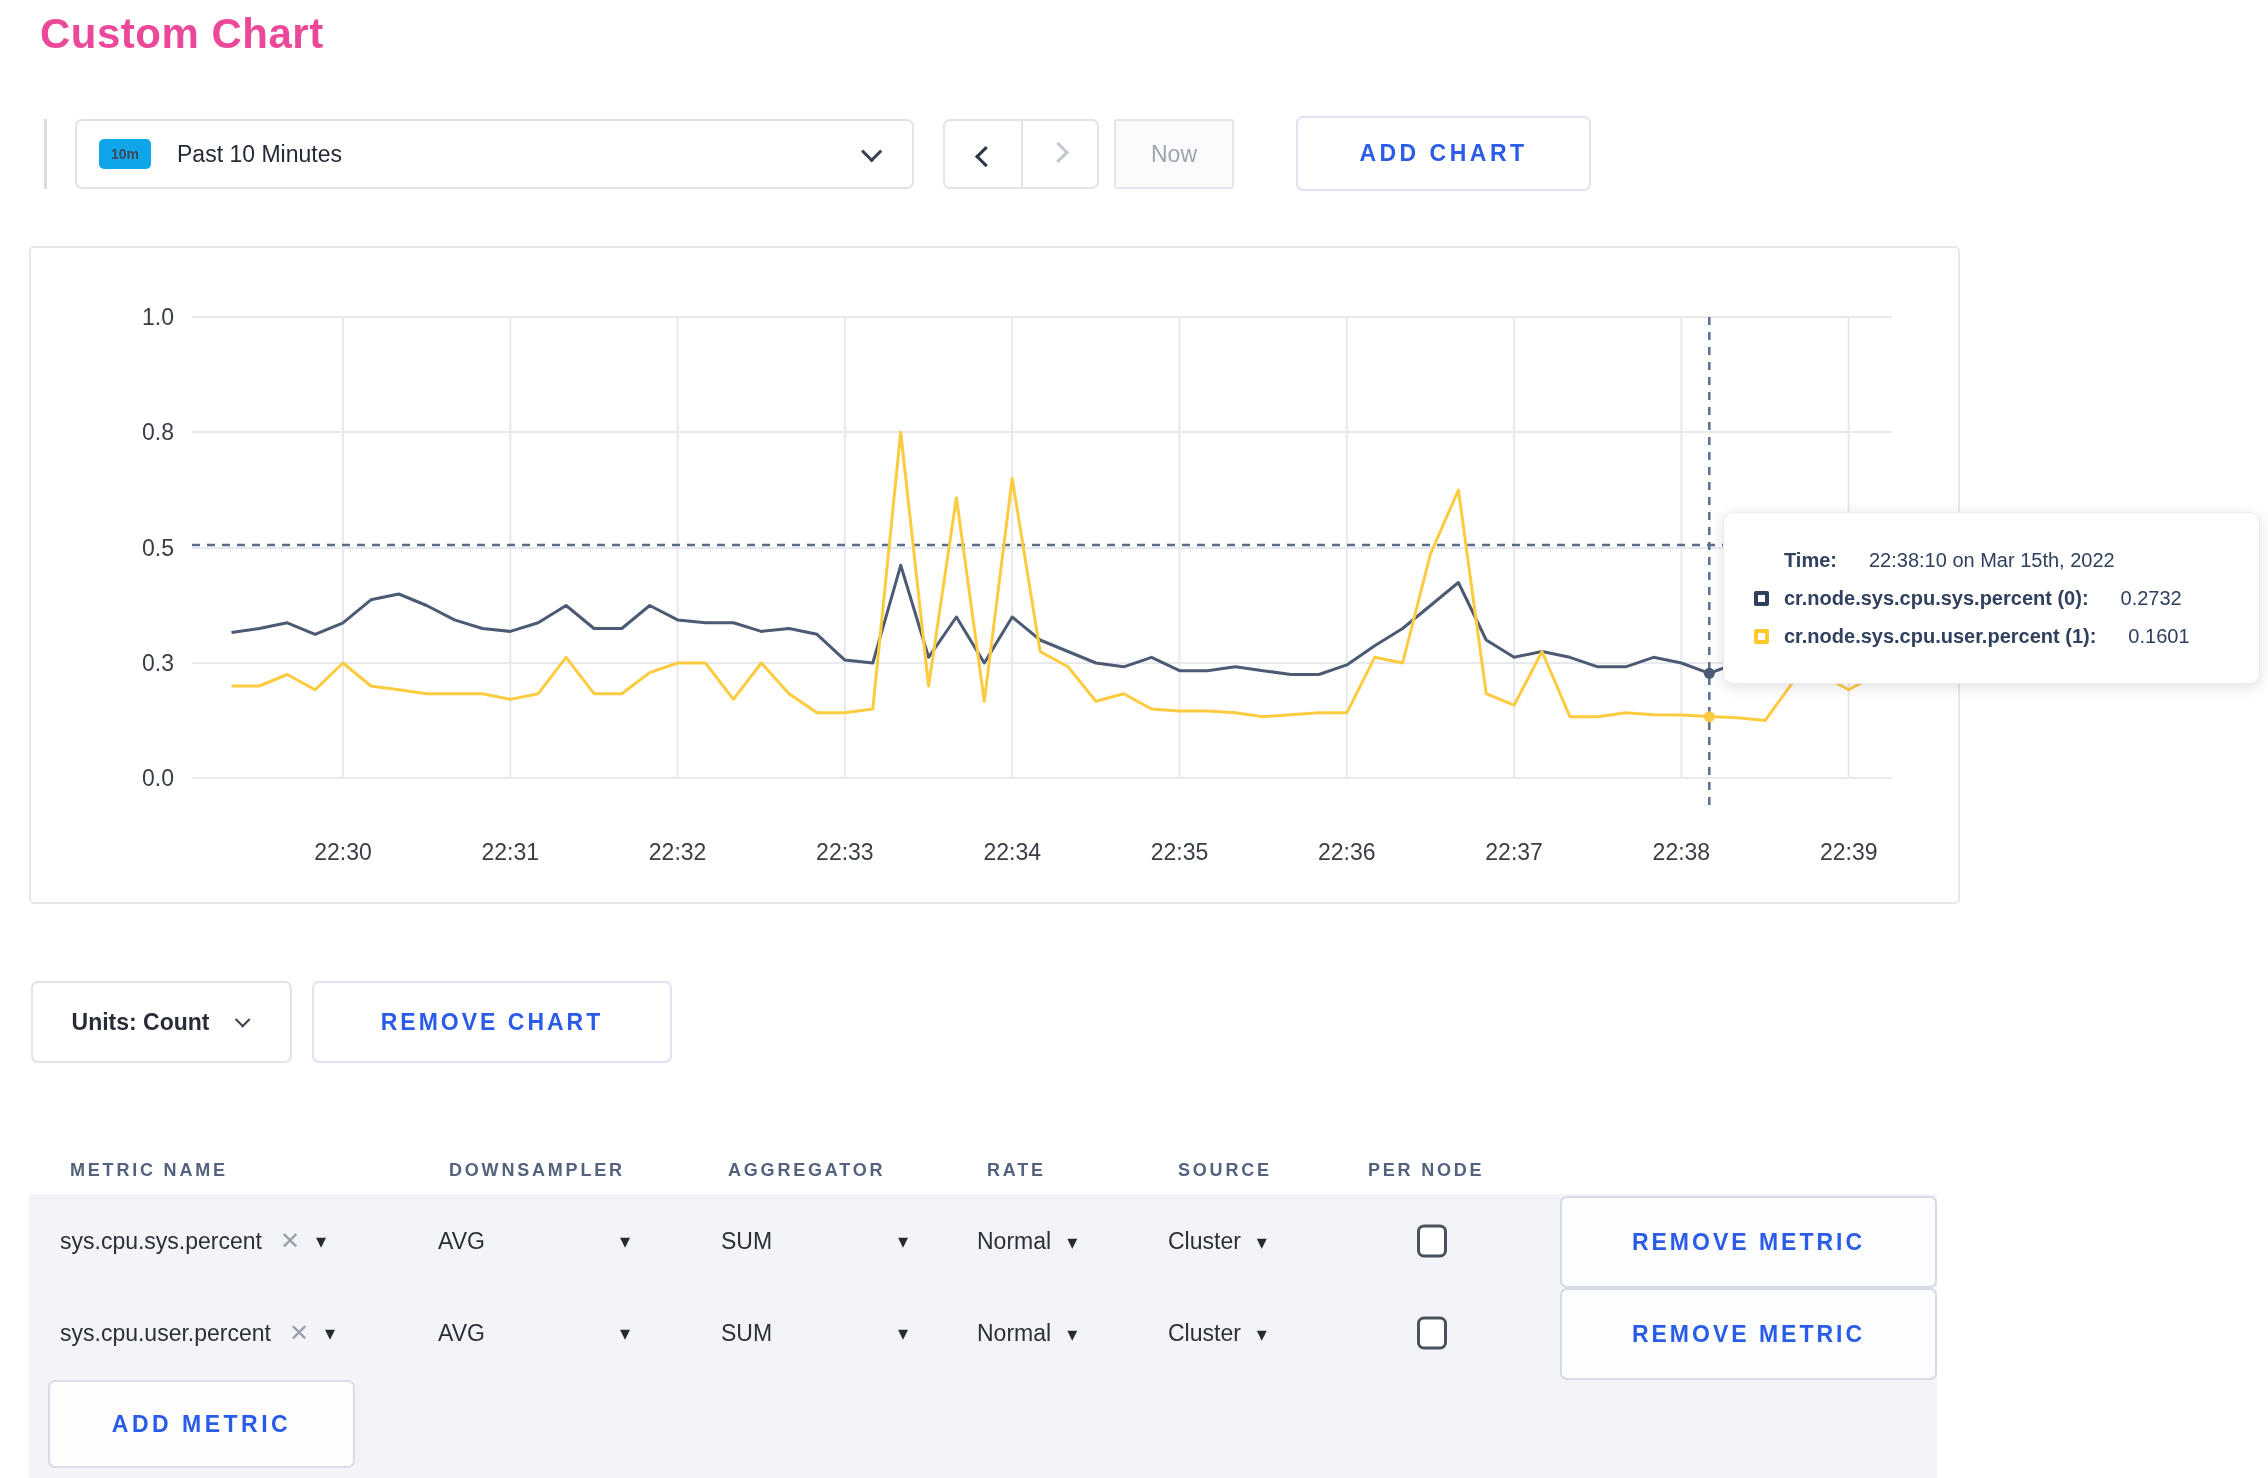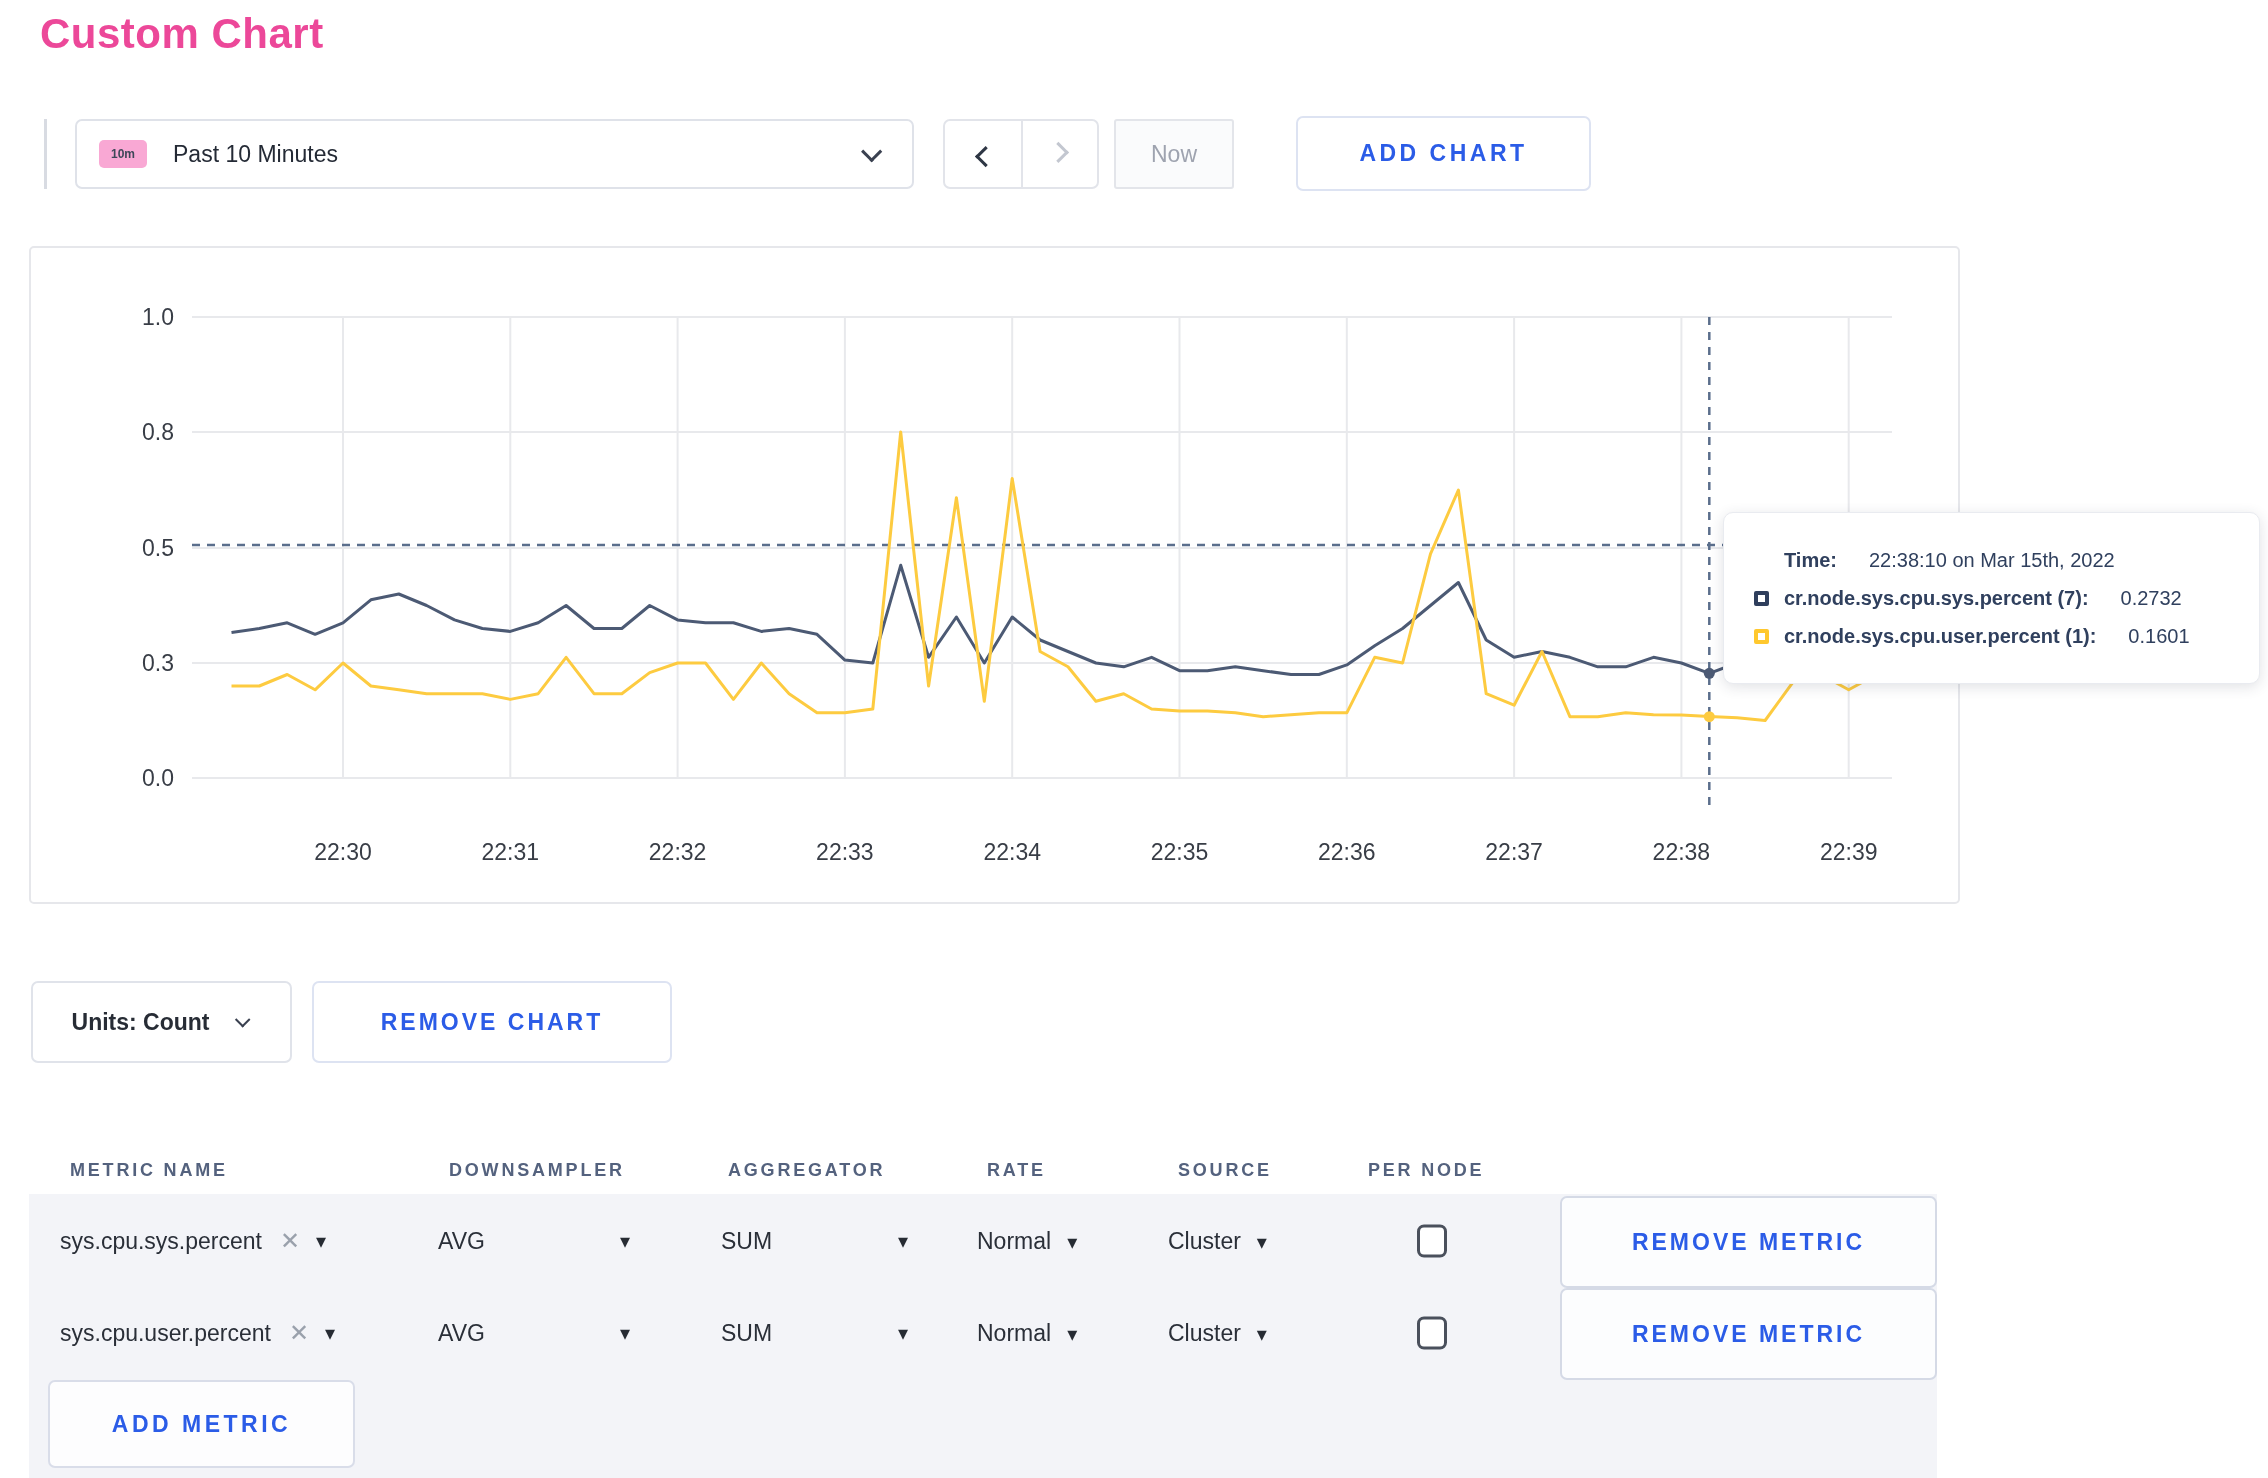--- a/index.html
+++ b/index.html
@@ -5,21 +5,21 @@
   * { box-sizing: border-box; margin: 0; padding: 0; }
   html,body { width:2268px; height:1478px; background:#ffffff; overflow:hidden;
     font-family:"Liberation Sans", sans-serif; position:relative; }
   .abs { position:absolute; }
 
   
   .page-title { left:40px; top:10px; font-size:42px; font-weight:700; color:#ec4899; letter-spacing:.5px; }
   .toolbar-divider { left:44px; top:119px; width:3px; height:70px; background:#D8DBE2; }
   .time-select { left:75px; top:119px; width:839px; height:70px; background:#fff;
     border:2px solid #DFE2E9; border-radius:7px; display:flex; align-items:center; padding:0 30px 0 22px; cursor:pointer; }
-  .time-badge { background:#f9a8d4; color:#3E4758; font-weight:700; font-size:12px;
+  .time-badge { background:#0ea5e9; color:#3E4758; font-weight:700; font-size:14px;
     padding:7px 12px; border-radius:5px;text-align:center; }
   .time-label { margin-left:26px; font-size:23px; color:#242A35; flex:1; }
   .chev { width:15px; height:15px; border-left:3px solid #3A4150; border-bottom:3px solid #3A4150; display:inline-block; }
   .chev.down { transform:rotate(-45deg) translateY(-4px); }
   .nav-group { left:943px; top:119px; width:156px; height:70px; border:2px solid #E2E4EA; border-radius:7px;
     display:flex; background:#fff; }
   .nav-half { width:50%; display:flex; align-items:center; justify-content:center; cursor:pointer; }
   .nav-half + .nav-half { border-left:2px solid #E2E4EA; }
   .chev.left  { transform:rotate(45deg) translateX(3px);  border-color:#2E3644; }
   .chev.right { transform:rotate(225deg) translateX(3px); border-color:#C3C7D0; }
@@ -135,21 +135,21 @@
     </svg>
 </div>
 
 <div class="abs tooltip">
   <div class="tt-row tt-time">
     <span class="tt-label">Time:</span>
     <span class="tt-val">22:38:10 on Mar 15th, 2022</span>
   </div>
   <div class="tt-row">
     <span class="swatch" style="border:4px solid #2F3E5C;"></span>
-    <span class="tt-label">cr.node.sys.cpu.sys.percent (7):</span>
+    <span class="tt-label">cr.node.sys.cpu.sys.percent (0):</span>
     <span class="tt-val">0.2732</span>
   </div>
   <div class="tt-row">
     <span class="swatch" style="border:4px solid #FFC82E;"></span>
     <span class="tt-label">cr.node.sys.cpu.user.percent (1):</span>
     <span class="tt-val">0.1601</span>
   </div>
 </div>
 
 <div class="abs units-btn">

